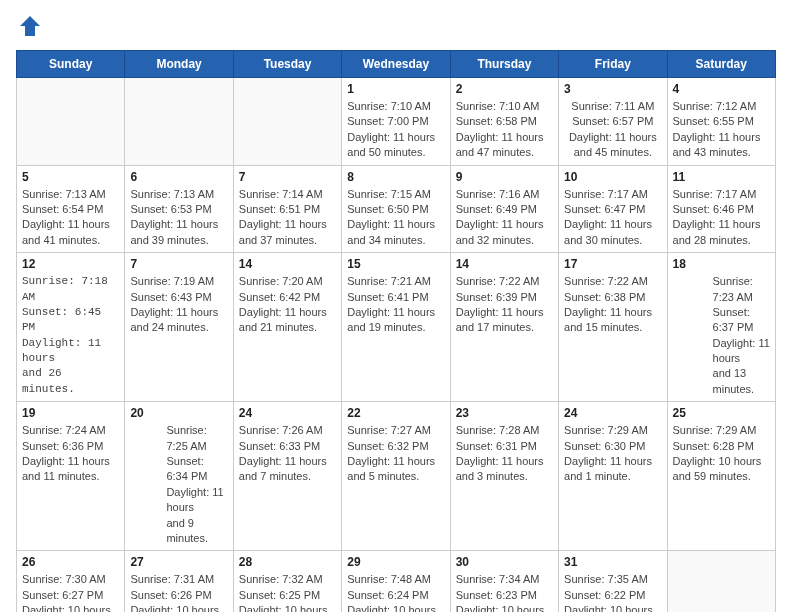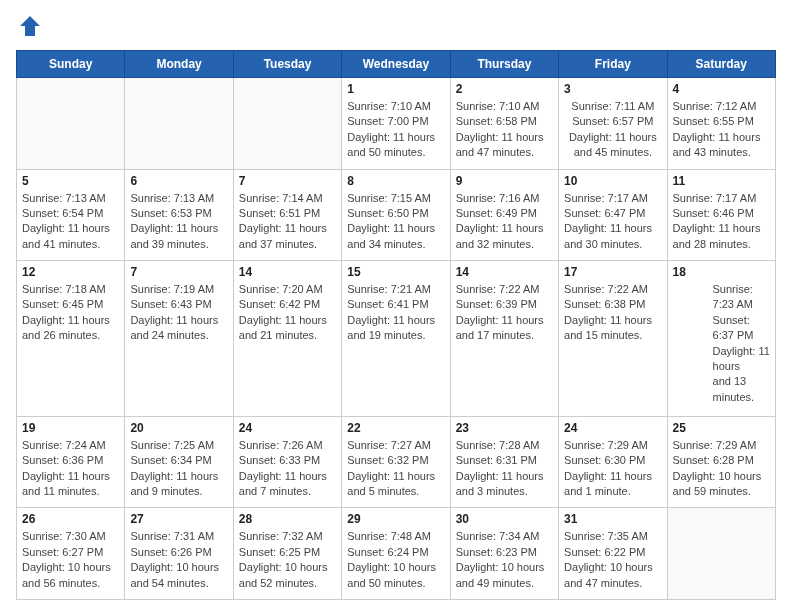--- a/index.html
+++ b/index.html
@@ -213,21 +213,21 @@
             <div class="day-num">11</div>
             <div class="day-info" style="white-space: pre-line;">Sunrise: 7:17 AM
 Sunset: 6:46 PM
 Daylight: 11 hours
 and 28 minutes.</div>
           </td>
         </tr>
         <tr>
           <td>
             <div class="day-num">12</div>
-            <div class="day-info" style="white-space: pre-line;">Sunrise: 7:18 AM
+            <div class="day-info" style="white-space: pre-line; font-family: Liberation Mono, monospace;">Sunrise: 7:18 AM
 Sunset: 6:45 PM
 Daylight: 11 hours
 and 26 minutes.</div>
           </td>
           <td>
             <div class="day-num">7</div>
             <div class="day-info" style="white-space: pre-line;">Sunrise: 7:19 AM
 Sunset: 6:43 PM
 Daylight: 11 hours
 and 24 minutes.</div>
@@ -271,21 +271,21 @@
         <tr>
           <td>
             <div class="day-num">19</div>
             <div class="day-info" style="white-space: pre-line;">Sunrise: 7:24 AM
 Sunset: 6:36 PM
 Daylight: 11 hours
 and 11 minutes.</div>
           </td>
           <td>
             <div class="day-num">20</div>
-            <div class="day-info" style="white-space: pre-line;">Sunrise: 7:25 AM
+            <div class="day-info" style="white-space: pre-line; margin-left: 36px;">Sunrise: 7:25 AM
 Sunset: 6:34 PM
 Daylight: 11 hours
 and 9 minutes.</div>
           </td>
           <td>
             <div class="day-num">24</div>
             <div class="day-info" style="white-space: pre-line;">Sunrise: 7:26 AM
 Sunset: 6:33 PM
 Daylight: 11 hours
 and 7 minutes.</div>

